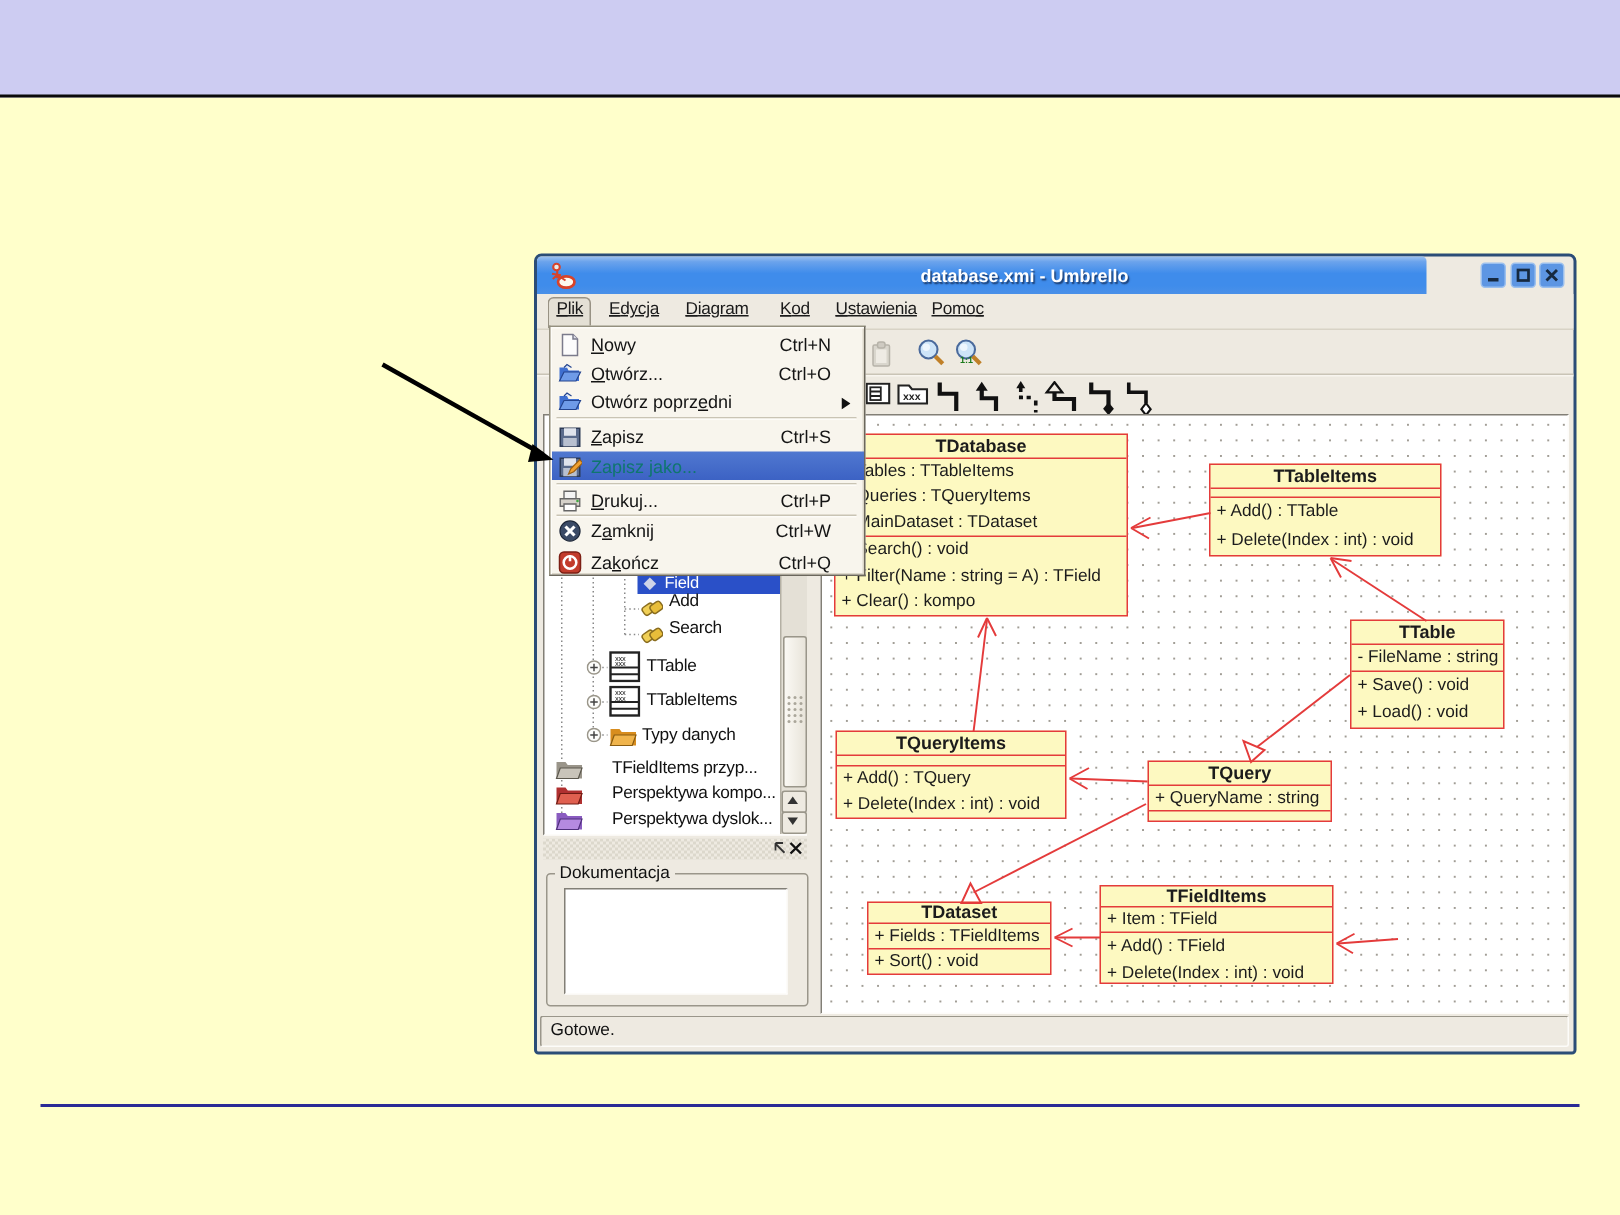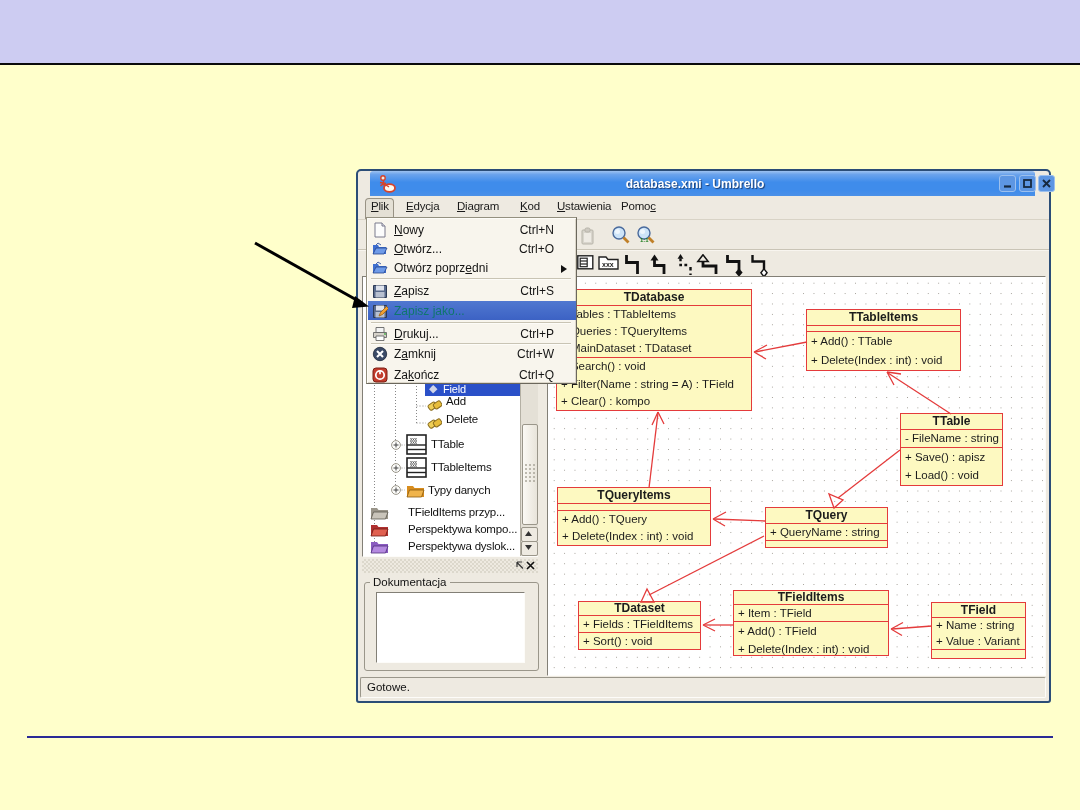--- a/index.html
+++ b/index.html
@@ -2,28 +2,28 @@
 <html><head><meta charset="utf-8">
 <style>
 html,body{margin:0;padding:0;}
 body{width:1080px;height:810px;position:relative;background:#ffffcb;
   font-family:"Liberation Sans",sans-serif;overflow:hidden;}
 #band{position:absolute;left:0;top:0;width:1080px;height:63px;background:#cdccf2;border-bottom:2px solid #0a0a0a;}
 #botrule{position:absolute;left:27px;top:736px;width:1026px;height:2px;background:#2a2a96;}
 
 #win{position:absolute;left:356px;top:169px;width:695px;height:534px;box-sizing:border-box;
  background:#eeeae1;border:2px solid #2b4d77;border-radius:5px 5px 3px 3px;}
-#titlebar{position:absolute;left:12px;top:0;width:665px;height:25px;border-radius:3px 3px 0 0;
+#titlebar{position:absolute;left:0;top:0;width:593px;height:25px;border-radius:3px 3px 0 0;
  background:linear-gradient(#9dc2f0 0%,#6ba3ec 14%,#3f8ceb 45%,#3f8ceb 78%,#4a90e8 100%);}
 #title{position:absolute;left:0;top:6px;width:650px;text-align:center;color:#fff;font-weight:bold;
  font-size:12px;text-shadow:1px 1px 1px #1a3c70;}
 .tbtn{position:absolute;top:4px;width:17px;height:17px;box-sizing:border-box;background:#5d96e3;
  border:1px solid #9cc0ee;border-radius:3px;color:#16293f;}
 #menubar{position:absolute;left:0;top:25px;width:691px;height:23px;background:#eeeae1;font-size:11.5px;letter-spacing:-0.2px;color:#1a1a1a;}
-.mi{position:absolute;top:4px;}
+.mi{position:absolute;top:4px;text-decoration:underline;}
 #plikbox{position:absolute;left:7px;top:2px;width:29px;height:21px;box-sizing:border-box;
  border:1px solid #989284;border-bottom:none;border-radius:4px 4px 0 0;background:#e4e0d5;}
 #tb1{position:absolute;left:0;top:48px;width:691px;height:30px;border-top:1px solid #d8d3c6;}
 #tb2{position:absolute;left:0;top:78px;width:691px;height:29px;border-top:1px solid #c9c4b6;box-shadow:0 1px 0 #f8f5ef inset;}
 
 #tree{position:absolute;left:4px;top:105px;width:176px;height:281px;box-sizing:border-box;
  background:#fff;border:1px solid;border-color:#827f76 #fdfcf9 #fdfcf9 #827f76;font-size:11.5px;letter-spacing:-0.2px;color:#111;}
 #dockhdr{position:absolute;left:4px;top:388px;width:176px;height:14px;
  background:repeating-conic-gradient(#dcd8cc 0 25%,#eeeae1 0 50%) 0 0/4px 4px;}
 #docgrp{position:absolute;left:6px;top:411px;width:175px;height:89px;box-sizing:border-box;
@@ -171,21 +171,21 @@
           <rect x="6" y="6" width="8" height="6" rx="2" fill="#e8bd3a" stroke="#8a6d1f"></rect>
         </g>
       </svg>
 <span style="position:absolute;left:83px;top:118px">Add</span>
 <svg width="15" height="13" style="position:absolute;left:64px;top:139px">
         <g transform="rotate(-35 7 7)">
           <rect x="1" y="4" width="8" height="6" rx="2" fill="#f0cf56" stroke="#8a6d1f"></rect>
           <rect x="6" y="6" width="8" height="6" rx="2" fill="#e8bd3a" stroke="#8a6d1f"></rect>
         </g>
       </svg>
-<span style="position:absolute;left:83px;top:136px">Delete</span>
+<span style="position:absolute;left:83px;top:136px">Search</span>
 <svg width="10" height="10" style="position:absolute;left:28px;top:163px">
         <circle cx="5" cy="5" r="4.4" fill="#fdfdfb" stroke="#9a968a"></circle>
         <path d="M2.5 5h5M5 2.5v5" stroke="#444"></path>
       </svg>
 <svg width="21" height="21" style="position:absolute;left:43px;top:157px">
         <rect x="1" y="1" width="19" height="19" fill="#fff" stroke="#222" stroke-width="1.6"></rect>
         <line x1="1" y1="11" x2="20" y2="11" stroke="#222" stroke-width="1.4"></line>
         <line x1="1" y1="15.5" x2="20" y2="15.5" stroke="#222" stroke-width="1.4"></line>
         <text x="4" y="6.5" font-size="5" fill="#222" font-family="Liberation Sans">xxx</text>
         <text x="4" y="10" font-size="5" fill="#222" font-family="Liberation Sans">xxx</text>
@@ -301,21 +301,21 @@
  <div style="height:5px"></div>
         <div class="ln"></div>
  <div class="r" style="line-height:19px">+ Add() : TTable</div>
  <div class="r" style="line-height:19px">+ Delete(Index : int) : void</div>
 </div>
 <div class="cls" style="left:352px;top:136px;width:103px;height:73px">
  <span class="t" style="line-height:15px">TTable</span>
         <div class="ln"></div>
  <div class="r" style="line-height:17px">- FileName : string</div>
  <div class="ln"></div>
- <div class="r" style="line-height:18px">+ Save() : apisz</div>
+ <div class="r" style="line-height:18px">+ Save() : void</div>
  <div class="r" style="line-height:18px">+ Load() : void</div>
 </div>
 <div class="cls" style="left:9px;top:210px;width:154px;height:59px">
  <span class="t" style="line-height:15px">TQueryItems</span>
         <div class="ln"></div>
  <div style="height:6px"></div>
         <div class="ln"></div>
  <div class="r" style="line-height:17px">+ Add() : TQuery</div>
  <div class="r" style="line-height:17px">+ Delete(Index : int) : void</div>
 </div>
@@ -333,27 +333,20 @@
  <div class="r" style="line-height:16px">+ Sort() : void</div>
 </div>
 <div class="cls" style="left:185px;top:313px;width:156px;height:66px">
  <span class="t" style="line-height:13px">TFieldItems</span>
         <div class="ln"></div>
  <div class="r" style="line-height:16px">+ Item : TField</div>
  <div class="ln"></div>
  <div class="r" style="line-height:18px">+ Add() : TField</div>
  <div class="r" style="line-height:18px">+ Delete(Index : int) : void</div>
 </div>
-<div class="cls" style="left:383px;top:325px;width:95px;height:57px">
- <span class="t" style="line-height:14px">TField</span>
-        <div class="ln"></div>
- <div class="r" style="line-height:15.5px">+ Name : string</div>
- <div class="r" style="line-height:15.5px">+ Value : Variant</div>
- <div class="ln"></div>
-</div>
     </div>
   <div id="statusbar">Gotowe.</div>
 </div>
 <div id="popup">
 <div id="hirow"></div>
 <div class="pi" style="top:3px">
       <svg class="ic" viewBox="0 0 16 16">
         <path d="M3 1h7l3 3v11H3z" fill="#fcfcfc" stroke="#7b7b8c" stroke-width="1"></path>
         <path d="M10 1v3h3" fill="#e0e0ea" stroke="#7b7b8c" stroke-width="1"></path>
       </svg>

